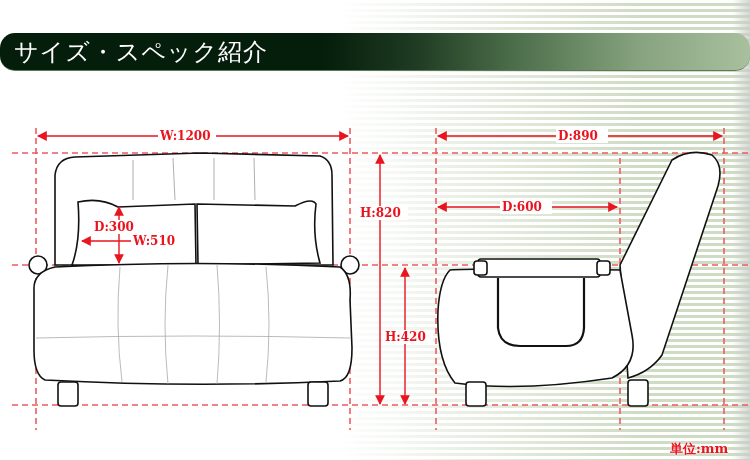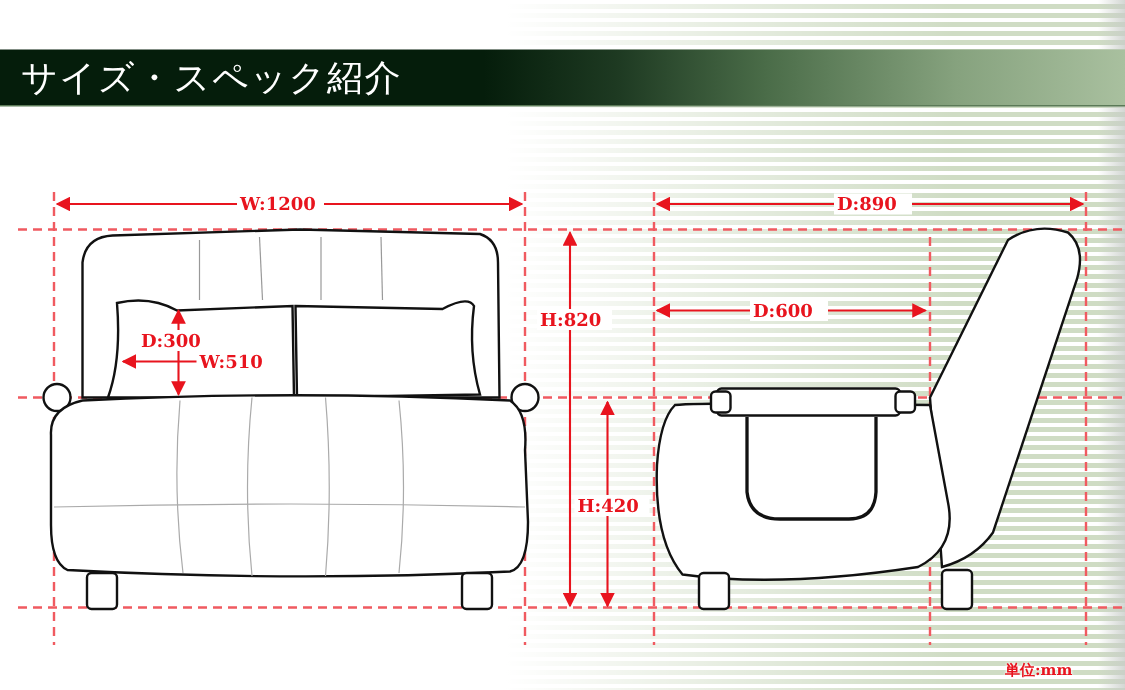--- a/index.html
+++ b/index.html
@@ -8,28 +8,29 @@
     position:absolute; left:0; top:0; width:750px; height:460px;
     background:
       linear-gradient(90deg, rgba(255,255,255,1) 0%, rgba(255,255,255,1) 45%, rgba(255,255,255,0.6) 60%, rgba(255,255,255,0) 85%),
       repeating-linear-gradient(180deg, #ffffff 0px, #ffffff 3px, #cfdcc4 3px, #cfdcc4 6px);
   }
   .bg-edge { position:absolute; right:0; top:0; width:18px; height:460px; background:linear-gradient(90deg, rgba(200,205,200,0) 0%, rgba(200,205,200,0.8) 100%); }
   .title-bar {
     position:absolute; left:0; top:33px; width:750px; height:37px;
     background: linear-gradient(90deg, #051d0b 0%, #051d0b 43%, #1e3a22 55%, #4a6c48 68%, #86a27e 85%, #a9c09f 100%);
     border-bottom:1px solid #5b7a57;
+    border-radius:15px;
   }
   .title-text {
     position:absolute; left:14px; top:4px; color:#ffffff; font-size:24px; letter-spacing:1px;
     font-family:"DejaVu Serif", serif; line-height:30px;
   }
   svg.diagram { position:absolute; left:0; top:0; }
   .dim { font-family:"DejaVu Serif", serif; font-weight:bold; fill:#e8141e; font-size:12px; }
-  .unit { position:absolute; left:670px; top:440px; font-size:10px; font-weight:bold; color:#e8141e; font-family:"DejaVu Serif", serif; text-shadow:0 0 2px #fff, 0 0 2px #fff; }
+  .unit { position:absolute; left:670px; top:440px; font-size:13px; font-weight:bold; color:#e8141e; font-family:"DejaVu Serif", serif; text-shadow:0 0 2px #fff, 0 0 2px #fff; }
 </style>
 </head>
 <body>
 
 <div class="bg-stripes"></div>
 <div class="bg-edge"></div>
 
 <div class="title-bar">
   <div class="title-text">サイズ・スペック紹介</div>
 </div>

